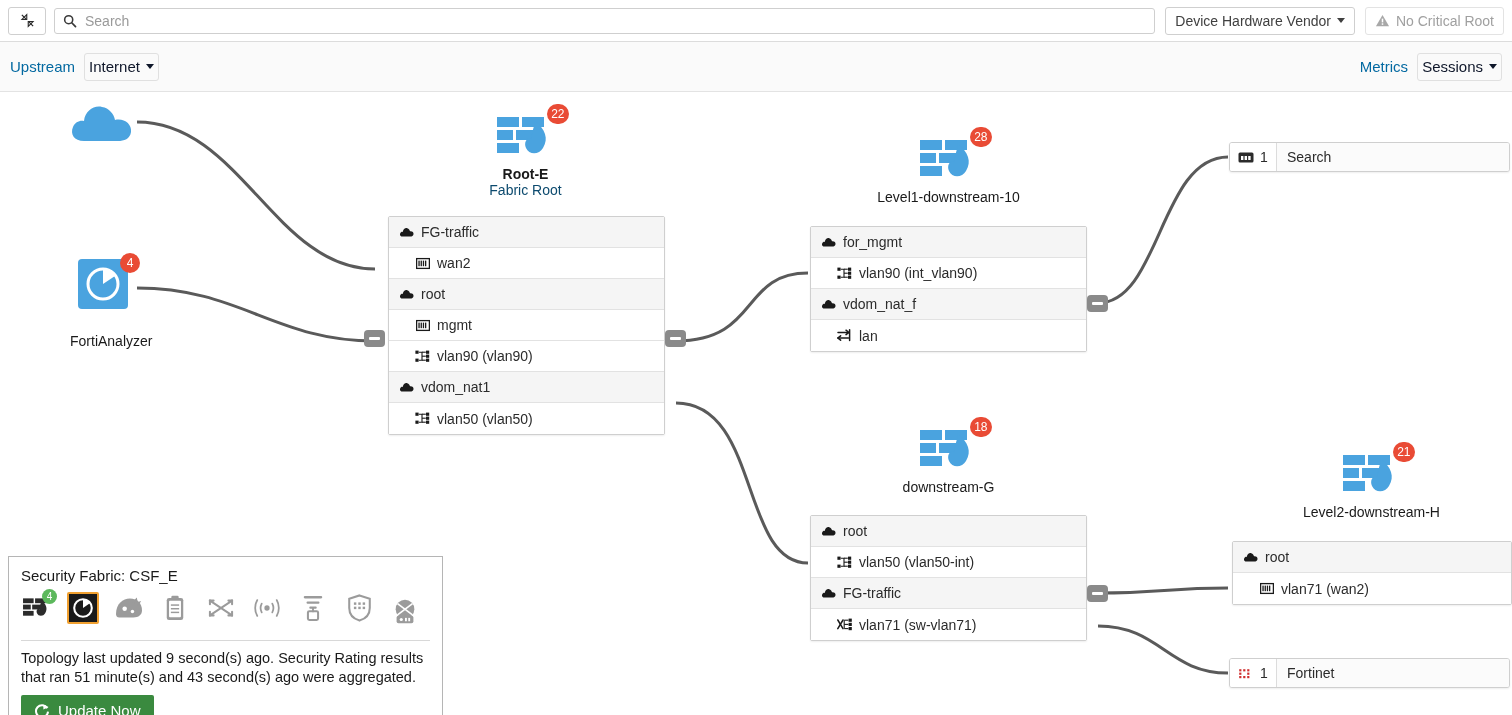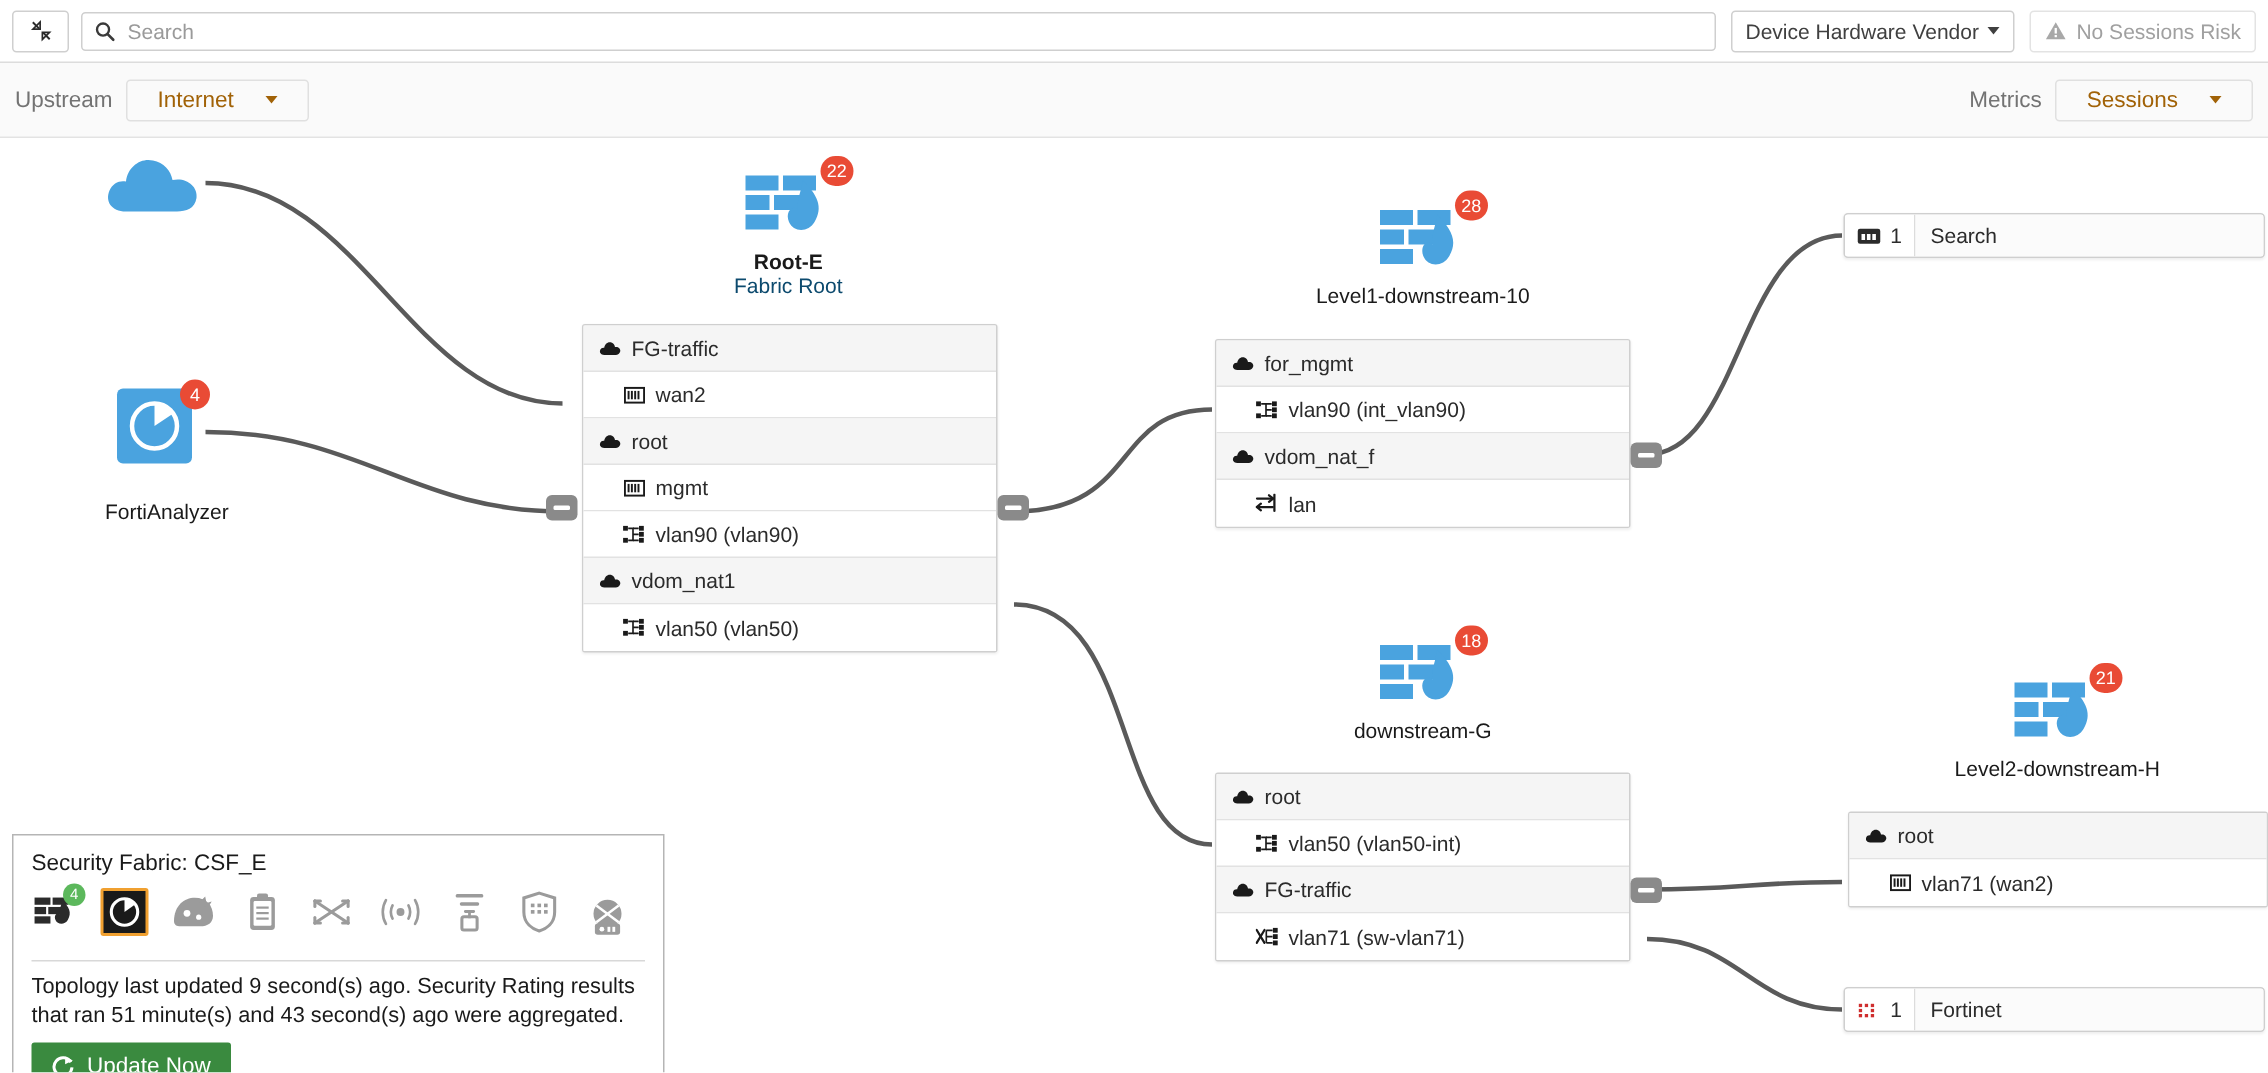--- a/index.html
+++ b/index.html
@@ -45,24 +45,24 @@
     display:inline-block;margin-left:6px;width:0;height:0;
     border-left:4px solid transparent;border-right:4px solid transparent;
     border-top:5px solid currentColor;
   }
   
   .subbar{
     position:absolute;left:0;top:42px;width:1512px;height:50px;
     background:#fafafa;border-bottom:1px solid #e3e3e3;
     display:flex;align-items:center;box-sizing:border-box;padding:0 10px;
   }
-  .sb-label{font-size:15px;color:#737373;}
+  .sb-label{font-size:15px;color:#0369a1;}
   .sb-select{
     margin-left:9px;height:26px;border:1px solid #e0e0e0;border-radius:3px;background:#fafafa;
-    display:flex;align-items:center;padding:0 20px;font-size:15px;color:#a16207;cursor:pointer;gap:15px;
+    display:flex;align-items:center;padding:0 4px;font-size:15px;color:#0f172a;cursor:pointer;
   }
   .spacer{flex:1;}
   
   .canvas{position:absolute;left:0;top:93px;width:1512px;height:622px;overflow:hidden;}
   .links{position:absolute;left:0;top:0;width:1512px;height:622px;}
   
   .node{position:absolute;}
   .node-icon{position:relative;width:62px;height:54px;margin:0 auto;}
   .badge{
     position:absolute;top:-6px;right:-12px;min-width:20px;height:20px;border-radius:10px;
@@ -148,21 +148,21 @@
   <div class="vendor-btn">
     <span>Device Hardware Vendor</span>
     <span class="caret"></span>
   </div>
   <div class="risk-btn">
     <svg width="15" height="15" viewBox="0 0 16 16" style="margin-right:6px">
         <polygon points="8,2 15,14 1,14" fill="#a8a8a8"></polygon>
         <rect x="7.2" y="6" width="1.6" height="4" fill="#fff"></rect>
         <rect x="7.2" y="11" width="1.6" height="1.6" fill="#fff"></rect>
       </svg>
-    <span>No Sessions Risk</span>
+    <span>No Critical Root</span>
   </div>
 </div>
 
 <div class="subbar">
   <span class="sb-label">Upstream</span>
   <div class="sb-select">
     <span>Internet</span>
     <span class="caret"></span>
   </div>
   <div class="spacer"></div>

